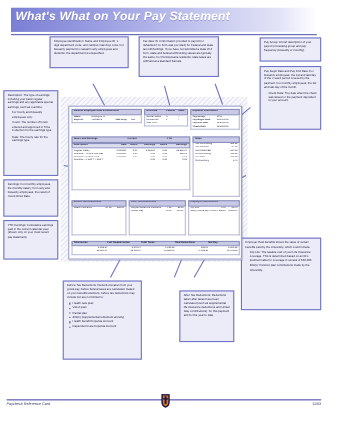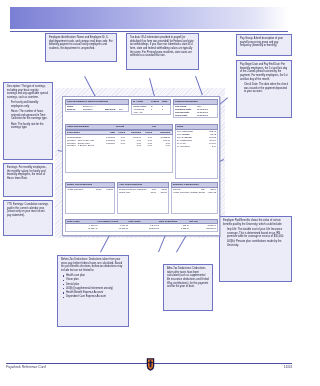--- a/index.html
+++ b/index.html
@@ -94,20 +94,21 @@
   .crest{
     position:absolute;left:146px;top:358px;width:9px;height:13px;
   }
 </style>
 </head>
 <body>
 
 <div class="page">
 
   <div class="banner"></div>
+  <div class="banner-title">What's What on Your Pay Statement</div>
   <div class="banner-rule"></div>
 
   <div class="lead" style="left:85px;top:76px;width:26px;transform:rotate(62deg);"></div>
   <div class="lead" style="left:150px;top:78px;width:22px;transform:rotate(75deg);"></div>
   <div class="lead" style="left:196px;top:76px;width:20px;transform:rotate(70deg);"></div>
   <div class="lead" style="left:228px;top:98px;width:22px;transform:rotate(140deg);"></div>
   <div class="lead" style="left:224px;top:160px;width:14px;transform:rotate(155deg);"></div>
   <div class="lead" style="left:58px;top:150px;width:8px;transform:rotate(10deg);"></div>
   <div class="lead" style="left:100px;top:252px;width:30px;transform:rotate(-62deg);"></div>
   <div class="lead" style="left:158px;top:252px;width:26px;transform:rotate(-68deg);"></div>

